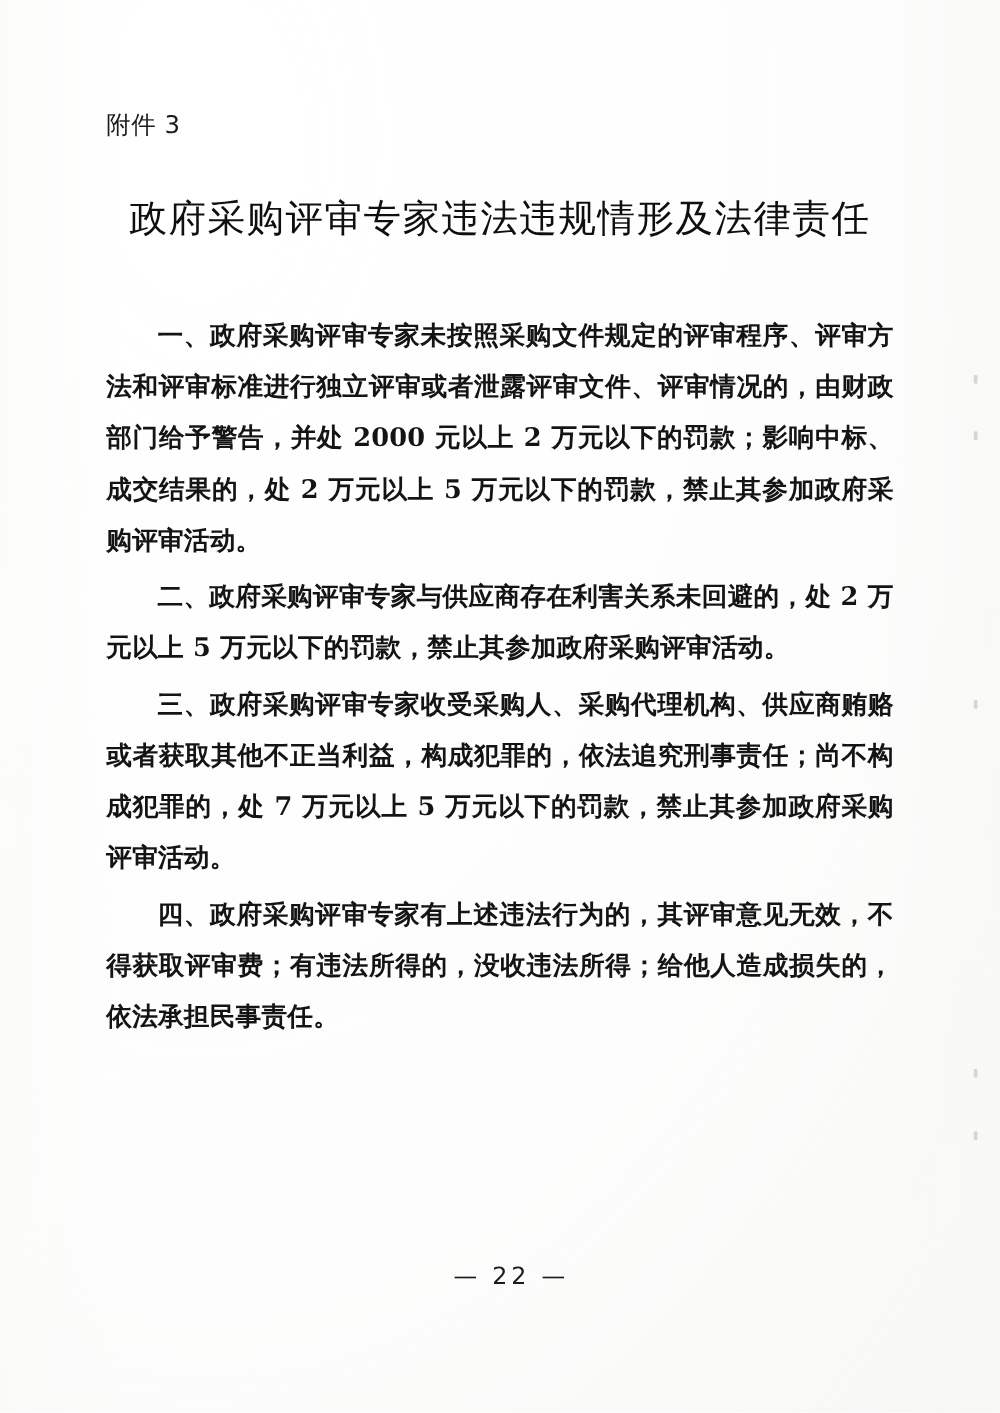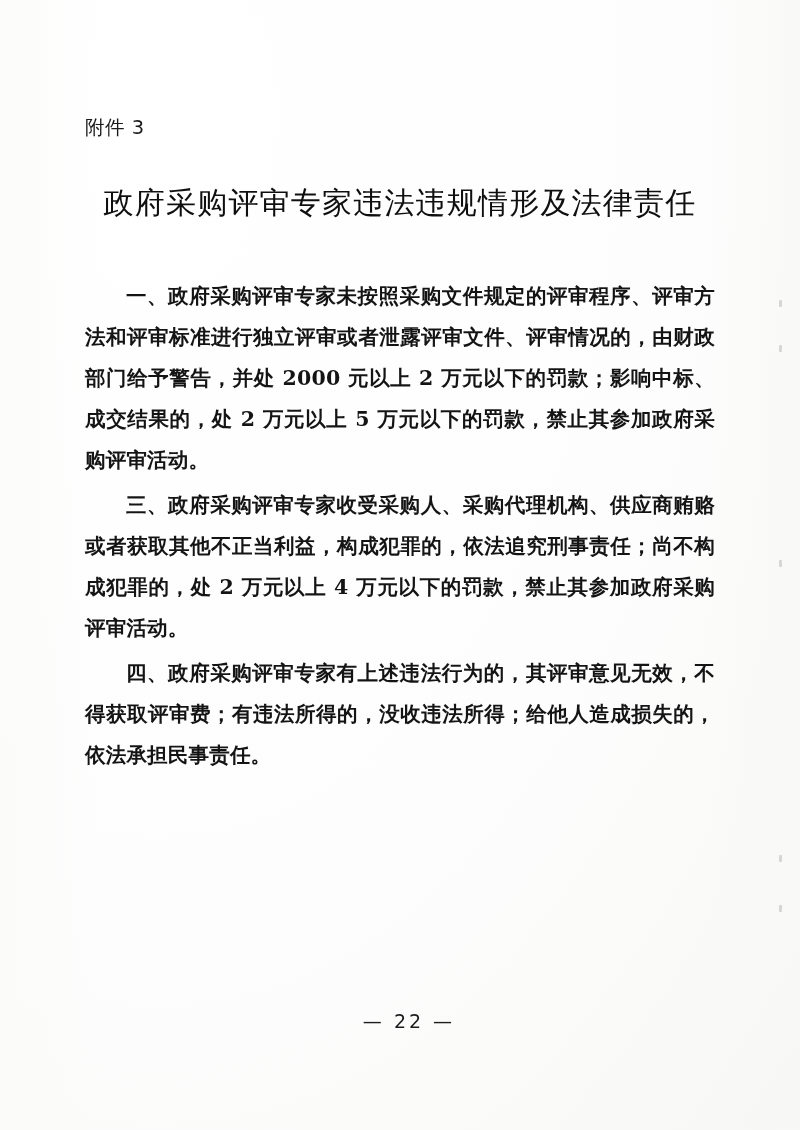--- a/index.html
+++ b/index.html
@@ -30,21 +30,21 @@
         rgba(255,255,255,0) 88%, rgba(248,248,246,0.7) 100%);
     pointer-events: none;
   }
   .content {
     position: absolute;
     left: 85px;
     top: 0;
     width: 630px;
   }
   .attachment-label {
-    margin-top: 114px;
+    margin-top: 86px;
     font-size: 19.5px;
     letter-spacing: 0.5px;
     font-family: "DejaVu Sans", "Liberation Sans", sans-serif;
     font-weight: 400;
     color: #1b1b1b;
   }
   .doc-title {
     margin-top: 42px;
     text-align: center;
     font-size: 30px;
@@ -106,19 +106,20 @@
   <div class="edge-mark m5"></div>
 
   <div class="content">
 
     <div class="attachment-label">附件 3</div>
 
     <h1 class="doc-title">政府采购评审专家违法违规情形及法律责任</h1>
 
     <div class="body-text">
       <p class="para">一、政府采购评审专家未按照采购文件规定的评审程序、评审方法和评审标准进行独立评审或者泄露评审文件、评审情况的，由财政部门给予警告，并处 2000 元以上 2 万元以下的罚款；影响中标、成交结果的，处 2 万元以上 5 万元以下的罚款，禁止其参加政府采购评审活动。</p>
-      <p class="para">三、政府采购评审专家收受采购人、采购代理机构、供应商贿赂或者获取其他不正当利益，构成犯罪的，依法追究刑事责任；尚不构成犯罪的，处 2 万元以上 4 万元以下的罚款，禁止其参加政府采购评审活动。</p>
+      <p class="para">二、政府采购评审专家与供应商存在利害关系未回避的，处 2 万元以上 5 万元以下的罚款，禁止其参加政府采购评审活动。</p>
+      <p class="para">三、政府采购评审专家收受采购人、采购代理机构、供应商贿赂或者获取其他不正当利益，构成犯罪的，依法追究刑事责任；尚不构成犯罪的，处 7 万元以上 5 万元以下的罚款，禁止其参加政府采购评审活动。</p>
       <p class="para">四、政府采购评审专家有上述违法行为的，其评审意见无效，不得获取评审费；有违法所得的，没收违法所得；给他人造成损失的，依法承担民事责任。</p>
     </div>
   </div>
 
   <div class="page-number">— 22 —</div>
 </div>
 
 </body></html>

